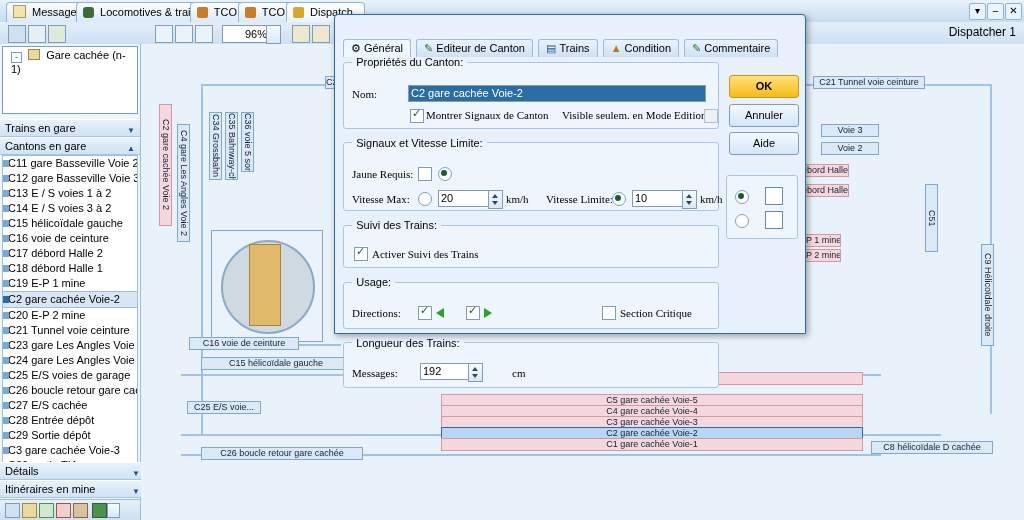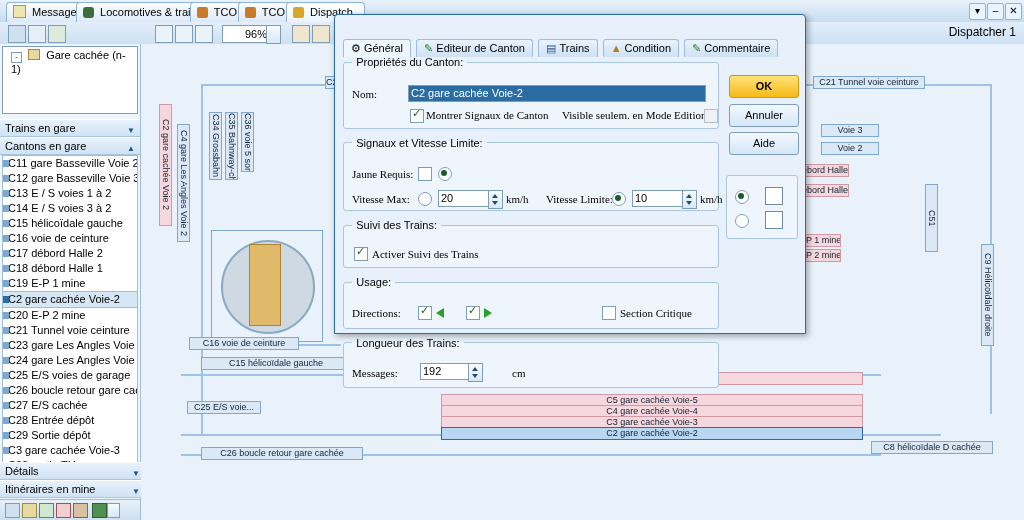--- a/index.html
+++ b/index.html
@@ -235,20 +235,21 @@
     <div class="blk" style="left:48px;top:293px;width:108px;">C16 voie de ceinture</div>
     <div class="blk" style="left:60px;top:313px;width:148px;">C15 hélicoïdale gauche</div>
     <div class="blk" style="left:46px;top:357px;width:72px;">C25 E/S voie...</div>
     <div class="blk" style="left:60px;top:403px;width:160px;">C26 boucle retour gare cachée</div>
 
     <div class="blk pink" style="left:300px;top:328px;width:420px;">C7 gare cachée Voie-7</div>
     <div class="blk pink" style="left:300px;top:350px;width:420px;">C5 gare cachée Voie-5</div>
     <div class="blk pink" style="left:300px;top:361px;width:420px;">C4 gare cachée Voie-4</div>
     <div class="blk pink" style="left:300px;top:372px;width:420px;">C3 gare cachée Voie-3</div>
     <div class="blk" style="left:300px;top:383px;width:420px;background:#b9d6f2;border-color:#2f6aa8;">C2 gare cachée Voie-2</div>
+    <div class="blk pink" style="left:300px;top:394px;width:420px;">C1 gare cachée Voie-1</div>
     <div class="blk" style="left:730px;top:397px;width:120px;">C8 hélicoïdale D cachée</div>
   </div>
 
   <div class="dlg">
 
     <div class="tabs">
       <span class="dtab sel">
         <span class="gl">⚙</span><span>Général</span>
       </span>
       <span class="dtab">

